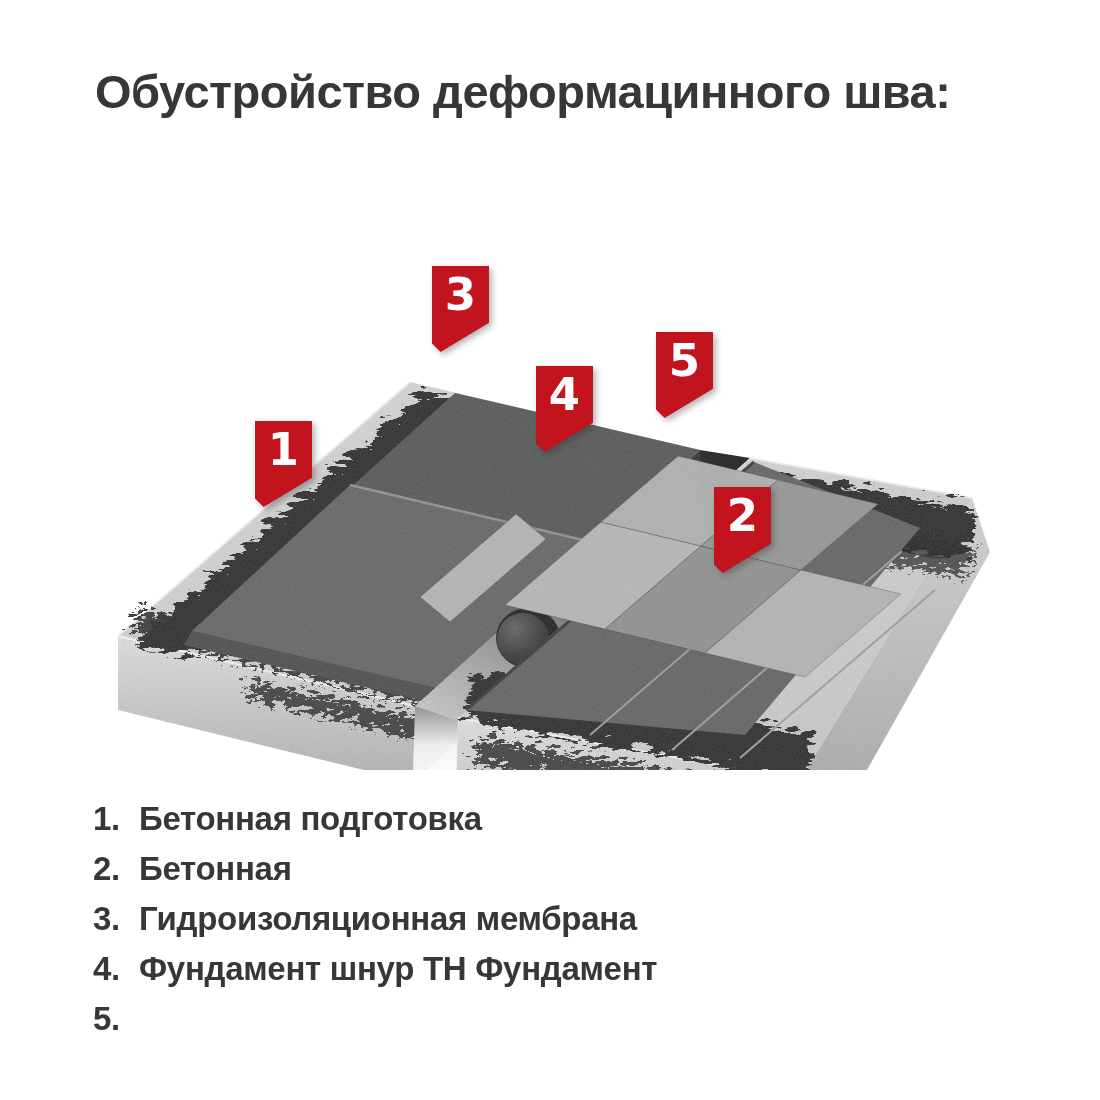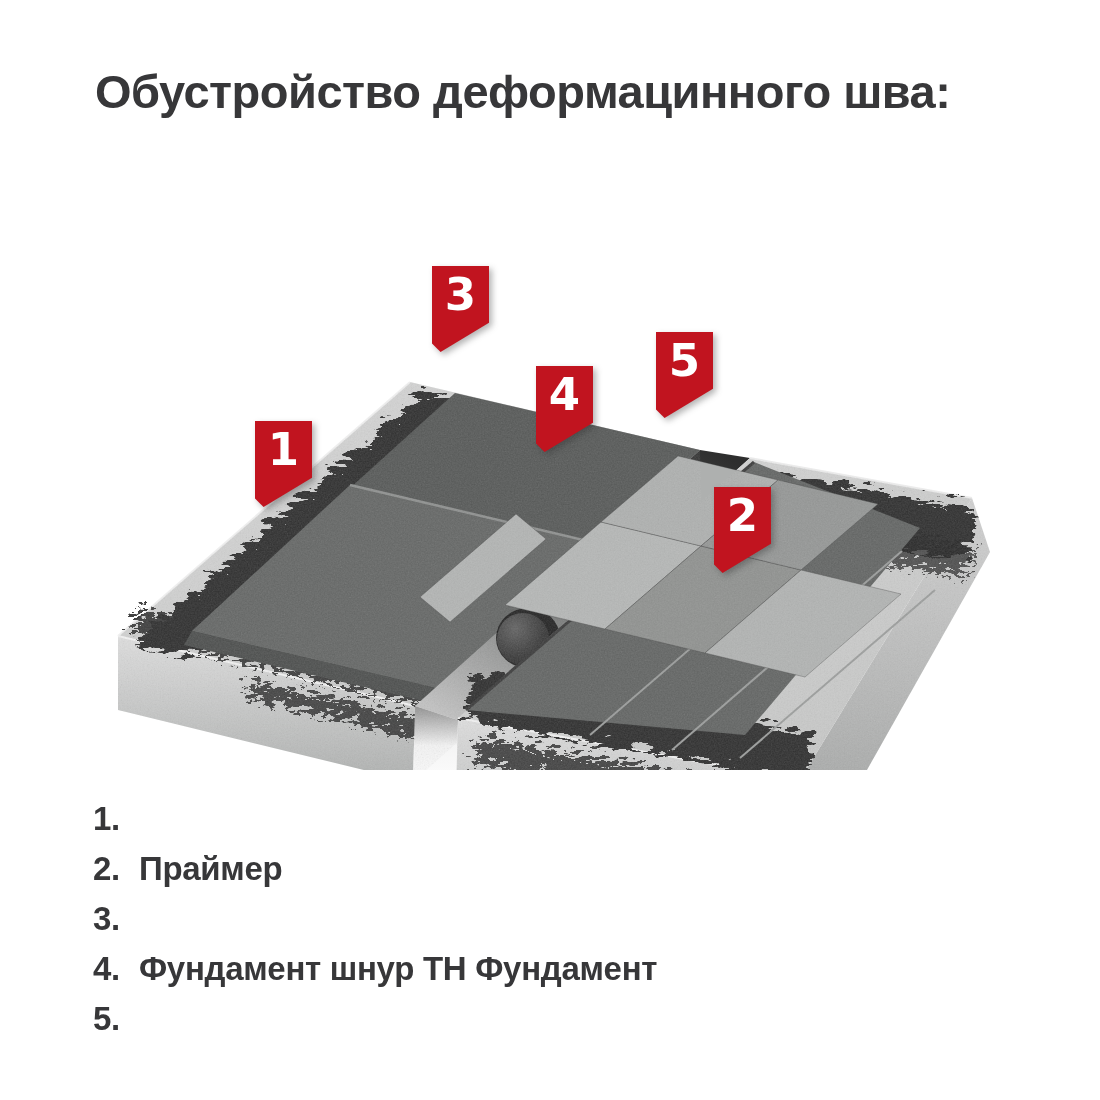--- a/index.html
+++ b/index.html
@@ -183,27 +183,29 @@
     <div class="marker marker-5">
       <div class="marker-shape">
         <span>5</span>
       </div>
     </div>
   </div>
 
   <ul class="legend">
     <li>
       <span class="num">1.</span>
+      <span class="lbl">Бетонная подготовка</span>
     </li>
     <li>
       <span class="num">2.</span>
-      <span class="lbl">Праймер</span>
+      <span class="lbl">Бетонная</span>
     </li>
     <li>
       <span class="num">3.</span>
+      <span class="lbl">Гидроизоляционная мембрана</span>
     </li>
     <li>
       <span class="num">4.</span>
       <span class="lbl">Фундамент шнур ТН Фундамент</span>
     </li>
     <li>
       <span class="num">5.</span>
     </li>
   </ul>
 

